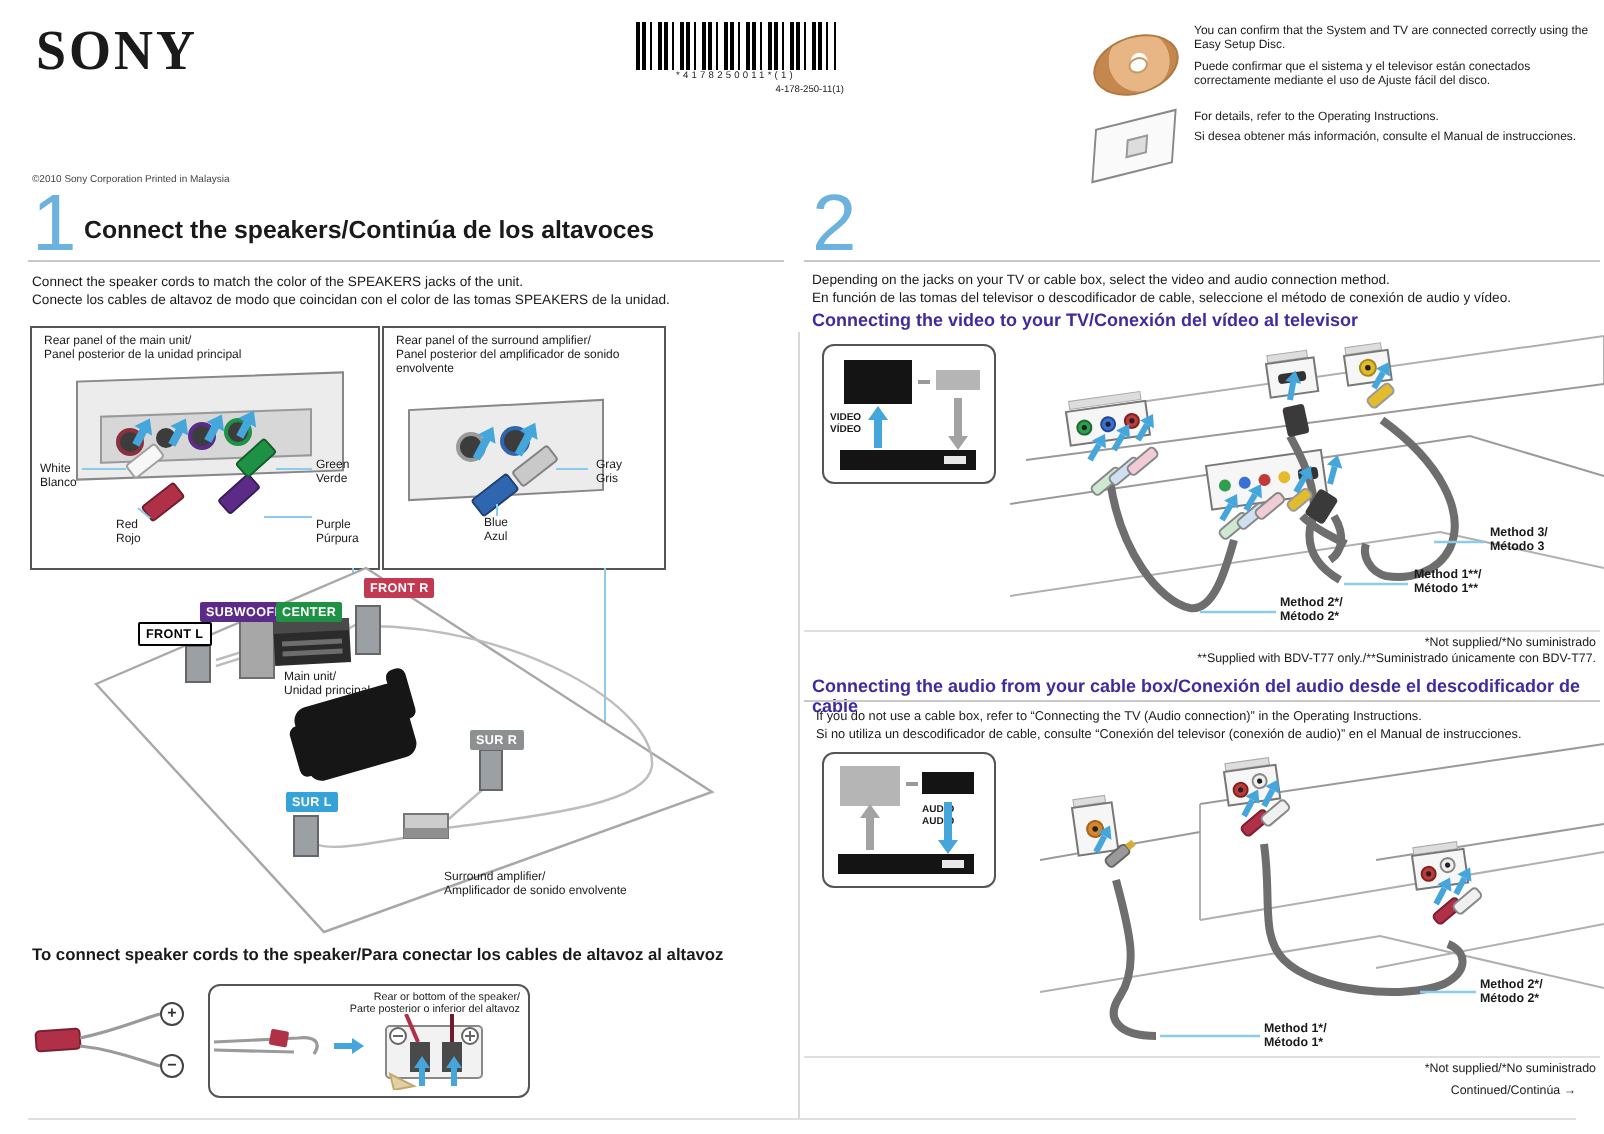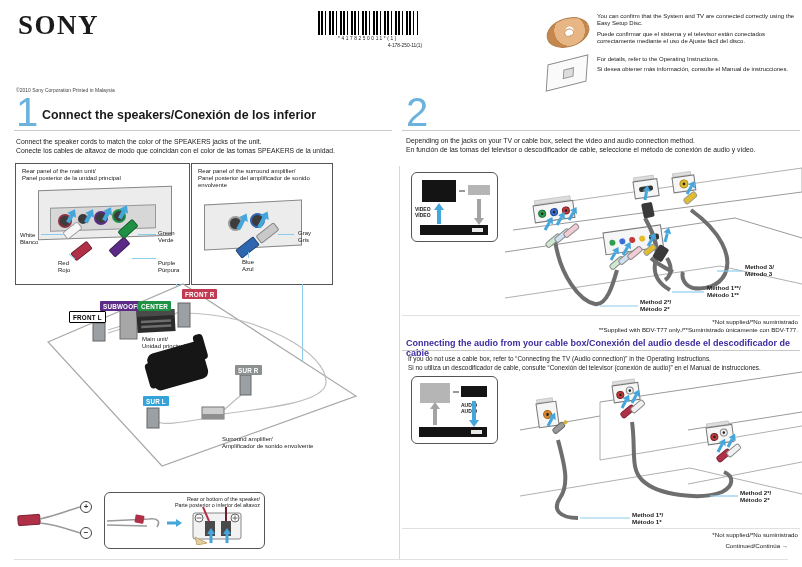--- a/index.html
+++ b/index.html
@@ -63,21 +63,21 @@
   <div class="abs t6" style="left:597px;top:13px;width:200px">You can confirm that the System and TV are connected correctly using the Easy Setup Disc.</div>
   <div class="abs t6" style="left:597px;top:31px;width:200px">Puede confirmar que el sistema y el televisor están conectados correctamente mediante el uso de Ajuste fácil del disco.</div>
   <div class="book" style="left:546px;top:60px"></div>
   <div class="abs t6" style="left:597px;top:56px;width:200px">For details, refer to the Operating Instructions.</div>
   <div class="abs t6" style="left:597px;top:66px;width:200px">Si desea obtener más información, consulte el Manual de instrucciones.</div>
 
   <div class="abs" style="left:399px;top:166px;width:1px;height:394px;background:#d8d8d8"></div>
   <div class="abs rule-l" style="left:14px;top:559px;width:774px"></div>
 
   <div class="abs stepnum" style="left:16px;top:94px">1</div>
-  <div class="abs t12" style="left:42px;top:108px">Connect the speakers/Conexión de los inferior</div>
+  <div class="abs t12" style="left:42px;top:108px">Connect the speakers/Continúa de los altavoces</div>
   <div class="abs rule" style="left:14px;top:130px;width:378px"></div>
   <div class="abs t7" style="left:16px;top:137px">Connect the speaker cords to match the color of the SPEAKERS jacks of the unit.</div>
   <div class="abs t7" style="left:16px;top:146px">Conecte los cables de altavoz de modo que coincidan con el color de las tomas SPEAKERS de la unidad.</div>
 
   <div class="abs diagbox" style="left:15px;top:163px;width:173px;height:120px">
     <div class="abs t6" style="left:6px;top:4px">Rear panel of the main unit/</div>
     <div class="abs t6" style="left:6px;top:11px">Panel posterior de la unidad principal</div>
     <div class="abs" style="left:22px;top:24px;width:132px;height:48px;background:#ececec;border:1px solid #888;transform:skewY(-2deg)"></div>
     <div class="abs" style="left:34px;top:42px;width:104px;height:22px;background:#d7d7d7;border:1px solid #999;transform:skewY(-2deg)"></div>
     <div class="jack" style="left:42px;top:50px;width:10px;height:10px;border:2px solid #8c2f3f"></div>
@@ -171,20 +171,21 @@
   <div class="badge b-sub" style="left:100px;top:301px">SUBWOOFER</div>
   <div class="badge b-center" style="left:138px;top:301px">CENTER</div>
   <div class="badge b-frontr" style="left:182px;top:289px">FRONT R</div>
   <div class="badge b-surr" style="left:235px;top:365px">SUR R</div>
   <div class="badge b-surl" style="left:143px;top:396px">SUR L</div>
   <div class="abs t6" style="left:142px;top:336px">Main unit/</div>
   <div class="abs t6" style="left:142px;top:343px">Unidad principal</div>
   <div class="abs t6" style="left:222px;top:436px">Surround amplifier/</div>
   <div class="abs t6" style="left:222px;top:443px">Amplificador de sonido envolvente</div>
 
+  <div class="abs t8" style="left:16px;top:472px">To connect speaker cords to the speaker/Para conectar los cables de altavoz al altavoz</div>
   <svg class="abs" style="left:14px;top:495px" width="90" height="50" viewBox="0 0 90 50">
     <g transform="rotate(-4 15 25)">
         <rect x="4" y="20" width="22" height="10" rx="2" fill="#b03048" stroke="#7d1f33"></rect>
       </g>
     <path d="M26,24 C45,20 58,14 66,12" stroke="#9a9a9a" stroke-width="1.6" fill="none"></path>
     <path d="M26,28 C45,30 58,36 66,38" stroke="#9a9a9a" stroke-width="1.6" fill="none"></path>
   </svg>
   <div class="pmcirc" style="left:80px;top:501px">+</div>
   <div class="pmcirc" style="left:80px;top:527px">−</div>
 
@@ -208,20 +209,21 @@
       <polygon points="88,30 100,36 90,38" fill="#e3cfa4" stroke="#c4a96e"></polygon>
       <use href="#arr" transform="translate(104,36) rotate(-90)" fill="#45a6db"></use>
       <use href="#arr" transform="translate(120,36) rotate(-90)" fill="#45a6db"></use>
     </svg>
   </div>
 
   <div class="abs stepnum" style="left:406px;top:94px">2</div>
   <div class="abs rule" style="left:402px;top:130px;width:398px"></div>
   <div class="abs t7" style="left:406px;top:136px">Depending on the jacks on your TV or cable box, select the video and audio connection method.</div>
   <div class="abs t7" style="left:406px;top:145px">En función de las tomas del televisor o descodificador de cable, seleccione el método de conexión de audio y vídeo.</div>
+  <div class="abs t9p" style="left:406px;top:155px">Connecting the video to your TV/Conexión del vídeo al televisor</div>
 
   <div class="abs rbox" style="left:411px;top:172px;width:85px;height:68px">
     <div class="abs" style="left:10px;top:7px;width:34px;height:22px;background:#141414"></div>
     <div class="abs" style="left:47px;top:17px;width:6px;height:2px;background:#999"></div>
     <div class="abs" style="left:56px;top:12px;width:22px;height:10px;background:#b5b5b5"></div>
     <div class="abs t5 bold" style="left:3px;top:33px">VIDEO</div>
     <div class="abs t5 bold" style="left:3px;top:39px">VÍDEO</div>
     <div class="vshaft up" style="left:25px;top:36px;height:15px;color:#45a6db"></div>
     <div class="vshaft down" style="left:65px;top:26px;height:20px;color:#a3a3a3"></div>
     <div class="abs" style="left:8px;top:52px;width:68px;height:10px;background:#141414"></div>

